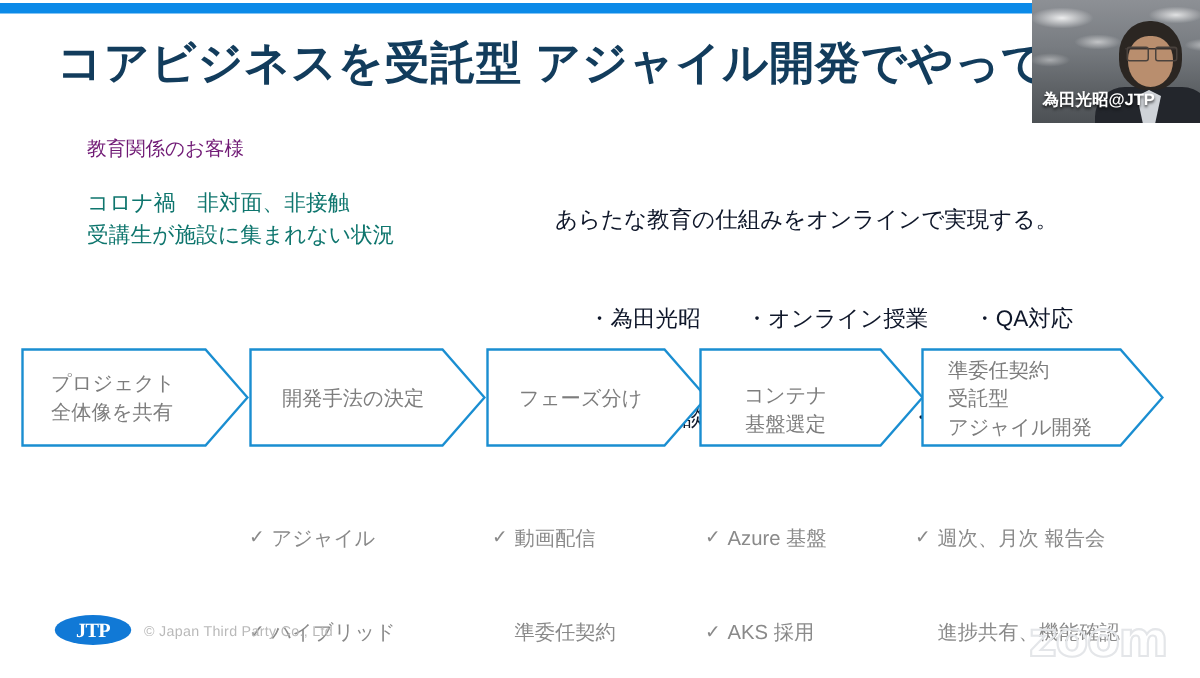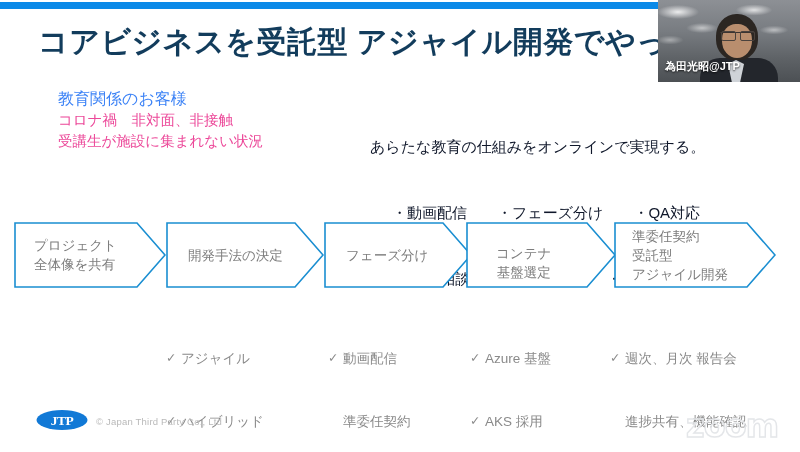--- a/index.html
+++ b/index.html
@@ -27,37 +27,37 @@
     color:#123c5c;
     letter-spacing:0.5px;
     white-space:nowrap;
   }
   
   .block-left{
     position:absolute;left:58px;top:88px;
     color:#8d8d8d;
   }
   .block-left .head{
-    font-size:16px;line-height:22px;color:#3b82f6;
+    font-size:13px;line-height:22px;color:#701a75;
   }
   .block-left .lines{
-    font-size:14.5px;line-height:21px;color:#ec4899;
+    margin-top:16px;font-size:14.5px;line-height:21px;color:#0f766e;
     white-space:pre;
   }
   .block-right{
     position:absolute;left:370px;top:92px;
     color:#0f172a;font-size:15px;line-height:22px;
     white-space:pre;
   }
   .block-right .sub{
     padding-left:22px;
   }
   
   .process{
-    position:absolute;left:0;top:222px;width:675px;height:70px;
+    position:absolute;left:0;top:232px;width:675px;height:70px;
   }
   .chev{
     position:absolute;top:0;height:66px;
     box-sizing:border-box;
     display:flex;align-items:center;
   }
   .chev svg{position:absolute;left:0;top:0;}
   .chev .label{
     position:relative;
     font-size:13.5px;line-height:19px;color:#7d7d7d;
@@ -110,21 +110,21 @@
     -webkit-text-stroke:1.4px #e4e6e9;
     letter-spacing:-1px;
     line-height:48px;
     font-family:"DejaVu Sans",sans-serif;
   }
   .bottom-white{
     position:absolute;left:0;bottom:0;width:800px;height:9px;background:#fff;
   }
   
   .video{
-    position:absolute;right:0;top:0;width:142px;height:82px;
+    position:absolute;right:0;top:0;width:112px;height:82px;
     overflow:hidden;
     background:#ef4444;
   }
   .vid-bg{
     position:absolute;inset:0;
     background:
       radial-gradient(ellipse 30px 10px at 20px 12px, rgba(255,255,255,.85), rgba(255,255,255,0) 70%),
       radial-gradient(ellipse 26px 8px at 96px 10px, rgba(255,255,255,.75), rgba(255,255,255,0) 70%),
       radial-gradient(ellipse 22px 7px at 44px 28px, rgba(255,255,255,.55), rgba(255,255,255,0) 72%),
       radial-gradient(ellipse 20px 6px at 116px 30px, rgba(255,255,255,.5), rgba(255,255,255,0) 72%),
@@ -177,21 +177,21 @@
   <div class="slide-title">コアビジネスを受託型 アジャイル開発でやってみる</div>
 
   <div class="block-left">
     <div class="head">教育関係のお客様</div>
     <div class="lines">コロナ禍　非対面、非接触
 受講生が施設に集まれない状況</div>
   </div>
 
   <div class="block-right">
     <div>あらたな教育の仕組みをオンラインで実現する。</div>
-    <div class="sub">・動画配信　　・フェーズ分け　　・QA対応</div>
+    <div class="sub">・為田光昭　　・オンライン授業　　・QA対応</div>
     <div class="sub">・1on1相談　　・セミナー　　・説明会　　など</div>
   </div>
 
   <div class="process">
 
     <div class="chev c1">
       <svg width="152" height="66" viewBox="0 0 152 66">
         <polygon points="1,1 123,1 151,33 123,65 1,65" fill="#ffffff" stroke="#1a8ed1" stroke-width="1.6"></polygon>
       </svg>
       <div class="label">プロジェクト

